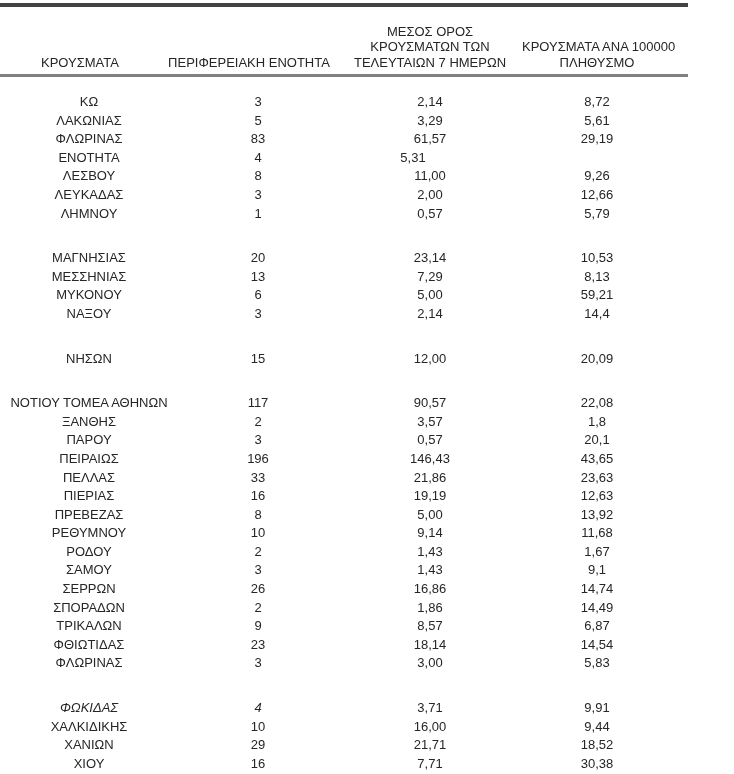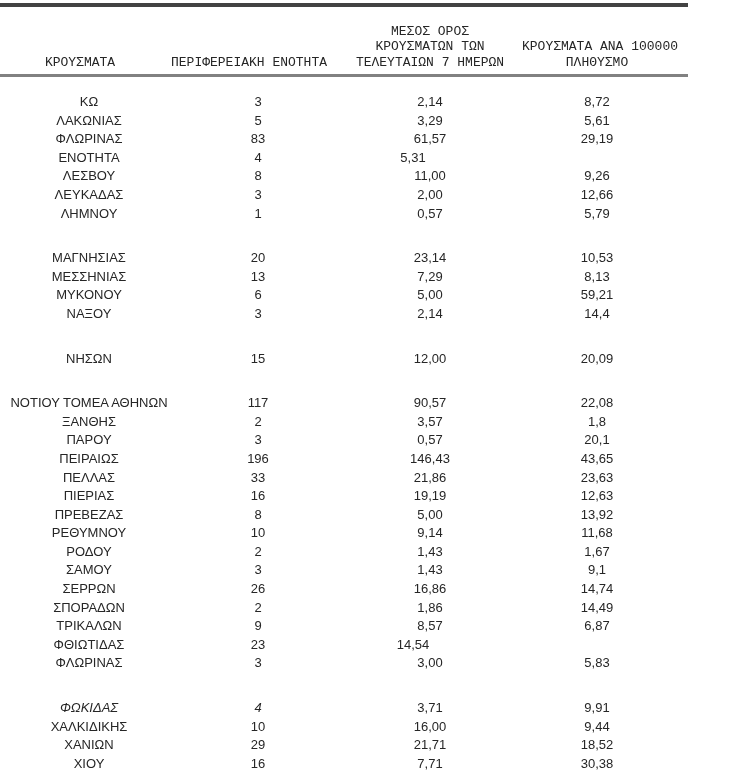--- a/index.html
+++ b/index.html
@@ -27,21 +27,21 @@
   .header-row {
     display: flex;
     align-items: flex-end;
     padding-top: 17px;
   }
   .hcell {
     text-align: center;
     line-height: 15.5px;
     white-space: nowrap;
   }
-  .hline { line-height: 15.5px; font-family: Liberation Mono, monospace; }
+  .hline { line-height: 15.5px; }
 
   .c1 { width: 178px; }
   .c2 { width: 160px; }
   .c3 { width: 184px; }
   .c4 { width: 150px; }
 
   .rows { padding-top: 16px; }
   .row {
     display: flex;
     height: 18.6px;
@@ -252,20 +252,21 @@
   <div class="row">
     <div class="cell c1">ΤΡΙΚΑΛΩΝ</div>
     <div class="cell c2">9</div>
     <div class="cell c3">8,57</div>
     <div class="cell c4">6,87</div>
   </div>
 
   <div class="row">
     <div class="cell c1">ΦΘΙΩΤΙΔΑΣ</div>
     <div class="cell c2">23</div>
+    <div class="cell c3">18,14</div>
     <div class="cell c4">14,54</div>
   </div>
 
   <div class="row">
     <div class="cell c1">ΦΛΩΡΙΝΑΣ</div>
     <div class="cell c2">3</div>
     <div class="cell c3">3,00</div>
     <div class="cell c4">5,83</div>
   </div>
 

